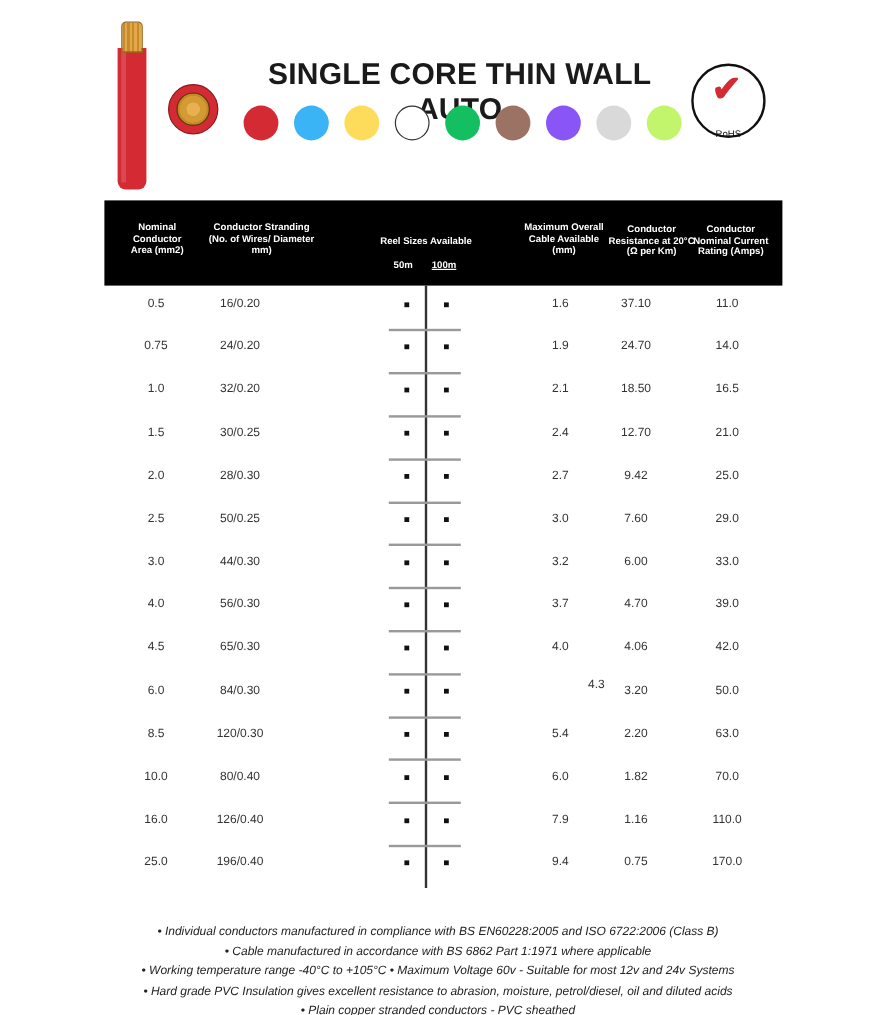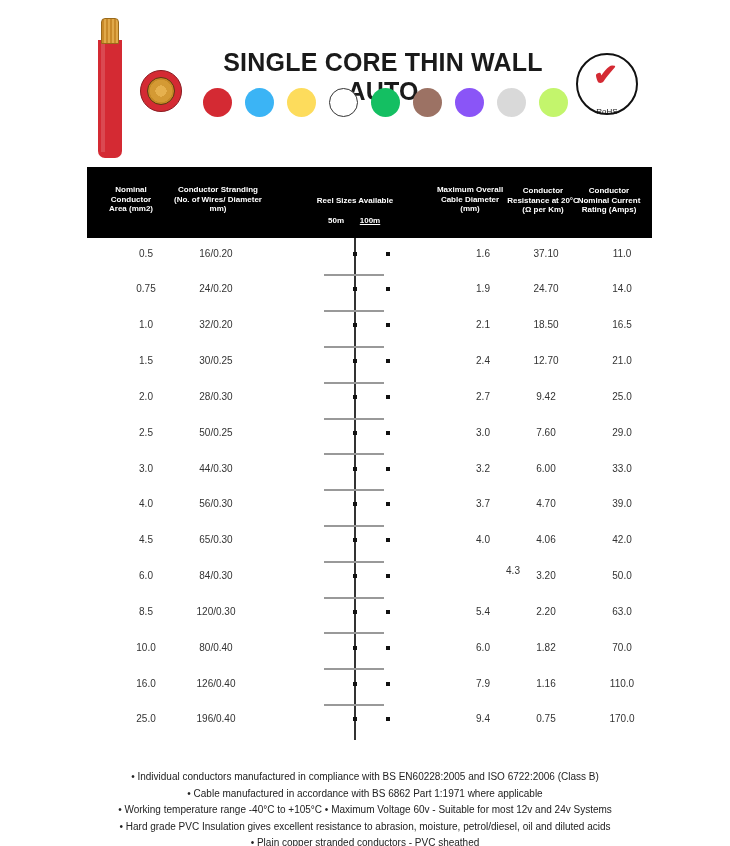--- a/index.html
+++ b/index.html
@@ -30,34 +30,34 @@
   .th.r50 { left: 234px; top: 49px; width: 30px; }
   .th.r100 { left: 266px; top: 49px; width: 34px; text-decoration: underline; }
   .th.c5 { left: 343px; top: 18px; width: 80px; }
   .th.c6 { left: 418px; top: 19px; width: 76px; }
   .th.c7 { left: 487px; top: 19px; width: 70px; }
 
   .grid { position: absolute; left: 324px; top: 238px; width: 60px; height: 502px; }
   .grid .vline { position: absolute; left: 30px; top: 0; width: 1.5px; height: 502px; background: #333; }
   .grid .hline { position: absolute; left: 0; width: 60px; height: 1.5px; background: #999; }
 
-  .row { position: absolute; left: 16px; width: 589px; height: 20px; font-size: 10px; color: #333; }
+  .row { position: absolute; left: 0; width: 589px; height: 20px; font-size: 10px; color: #333; }
   .cell { position: absolute; top: 0; text-align: center; }
   .cell.area { left: 100px; width: 60px; }
   .cell.strand { left: 168px; width: 64px; }
   .cell.diam { left: 447px; width: 40px; }
   .cell.diam.offset { left: 477px; top: -5px; }
   .cell.res { left: 506px; width: 48px; }
   .cell.amp { left: 578px; width: 56px; }
   .dot { position: absolute; top: 4px; width: 4px; height: 4px; background: #111; }
   .dot.d50 { left: 337px; }
   .dot.d100 { left: 370px; }
 
   .notes { position: absolute; left: 40px; top: 769px; width: 650px; text-align: center; font-size: 10px; color: #222; }
-  .notes div { height: 16.5px; line-height: 16.5px; }
+  .notes div { height: 16.5px; line-height: 16.5px; font-style: italic; }
 </style>
 </head>
 <body>
 
 <div class="cable-side">
   <div class="cable-body"></div>
   <div class="cable-strands"></div>
 </div>
 <div class="cable-cross">
   <div class="copper"></div>
@@ -81,21 +81,21 @@
   <span class="check">✔</span>
   <span class="label">RoHS</span>
 </div>
 
 <div class="thead">
   <div class="th c1">Nominal Conductor Area (mm2)</div>
   <div class="th c2">Conductor Stranding (No. of Wires/ Diameter mm)</div>
   <div class="th reel">Reel Sizes Available</div>
   <div class="th r50">50m</div>
   <div class="th r100">100m</div>
-  <div class="th c5">Maximum Overall Cable Diameter (mm)</div>
+  <div class="th c5">Maximum Overall Cable Available (mm)</div>
   <div class="th c6">Conductor Resistance at 20°C (Ω per Km)</div>
   <div class="th c7">Conductor Nominal Current Rating (Amps)</div>
 </div>
 
 <div class="grid">
   <div class="vline"></div>
   <div class="hline" style="top:36px"></div>
   <div class="hline" style="top:72px"></div>
   <div class="hline" style="top:108px"></div>
   <div class="hline" style="top:144px"></div>

